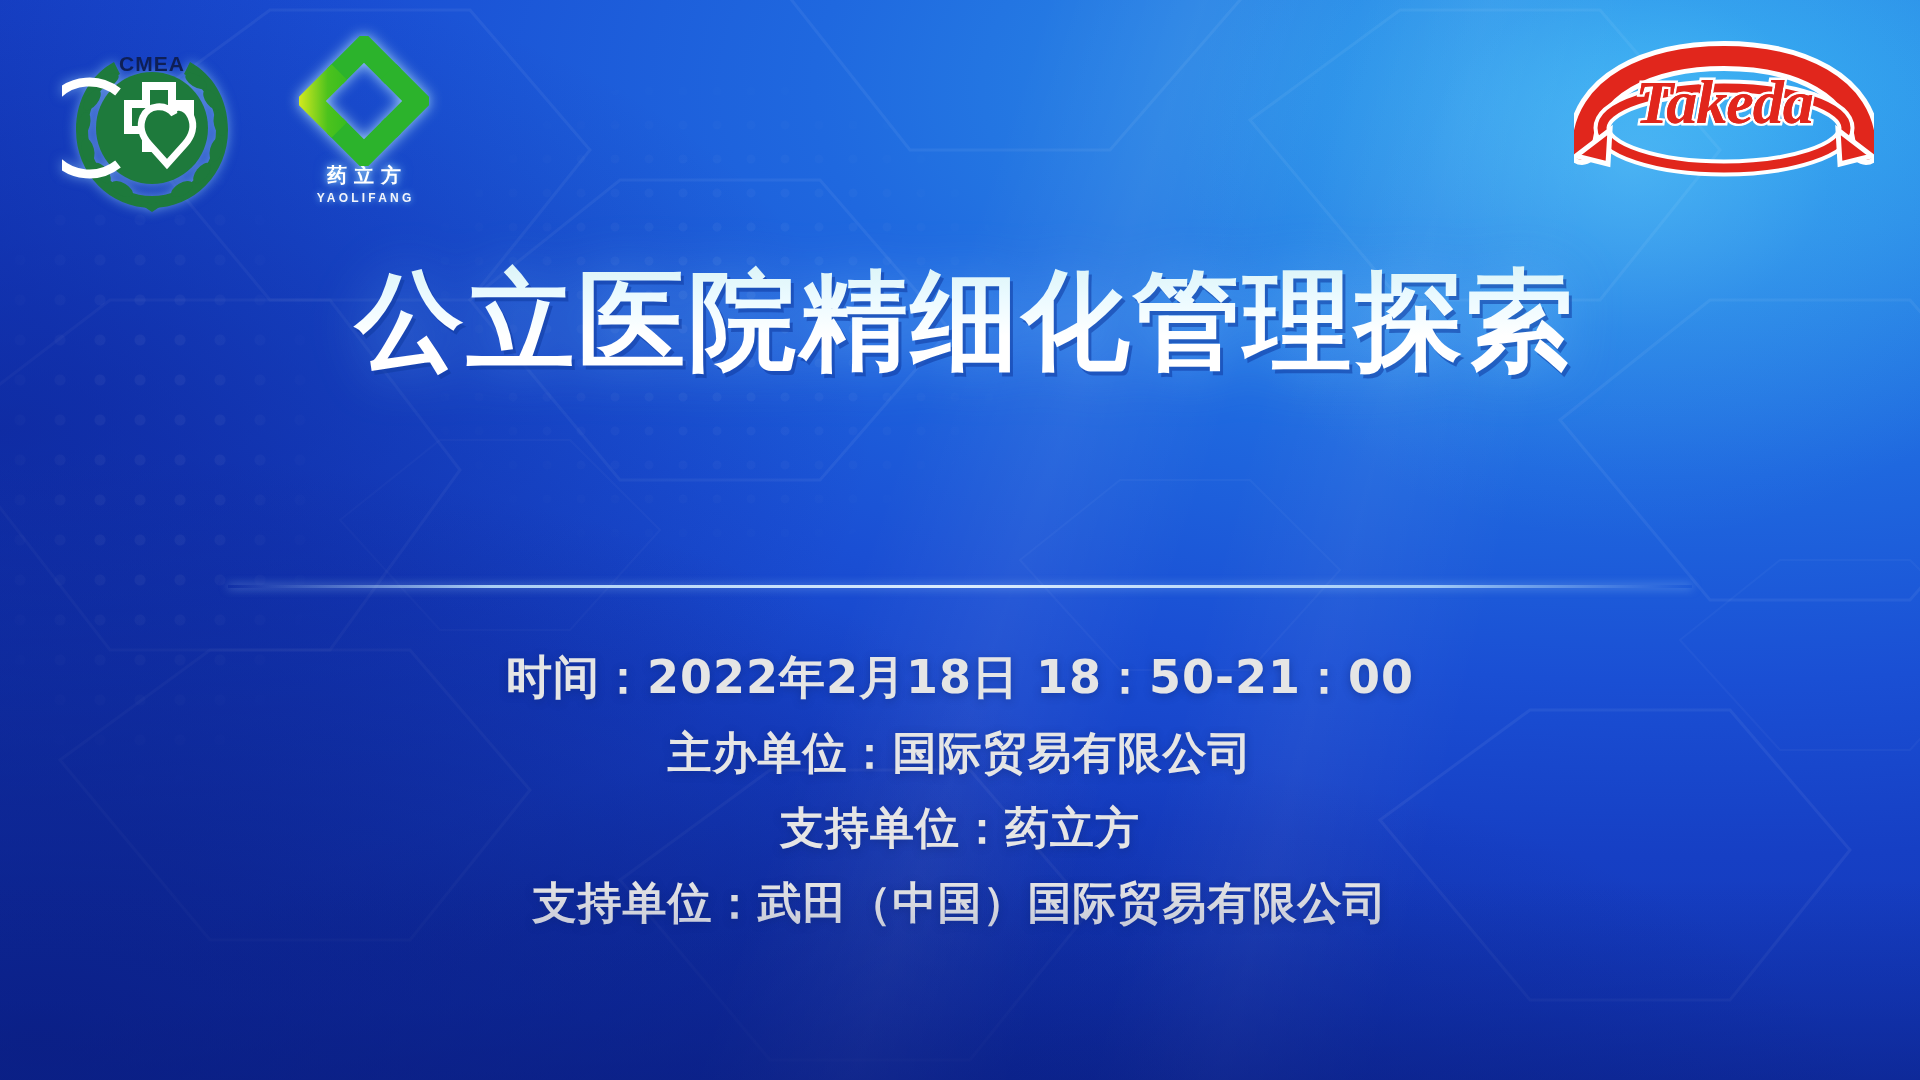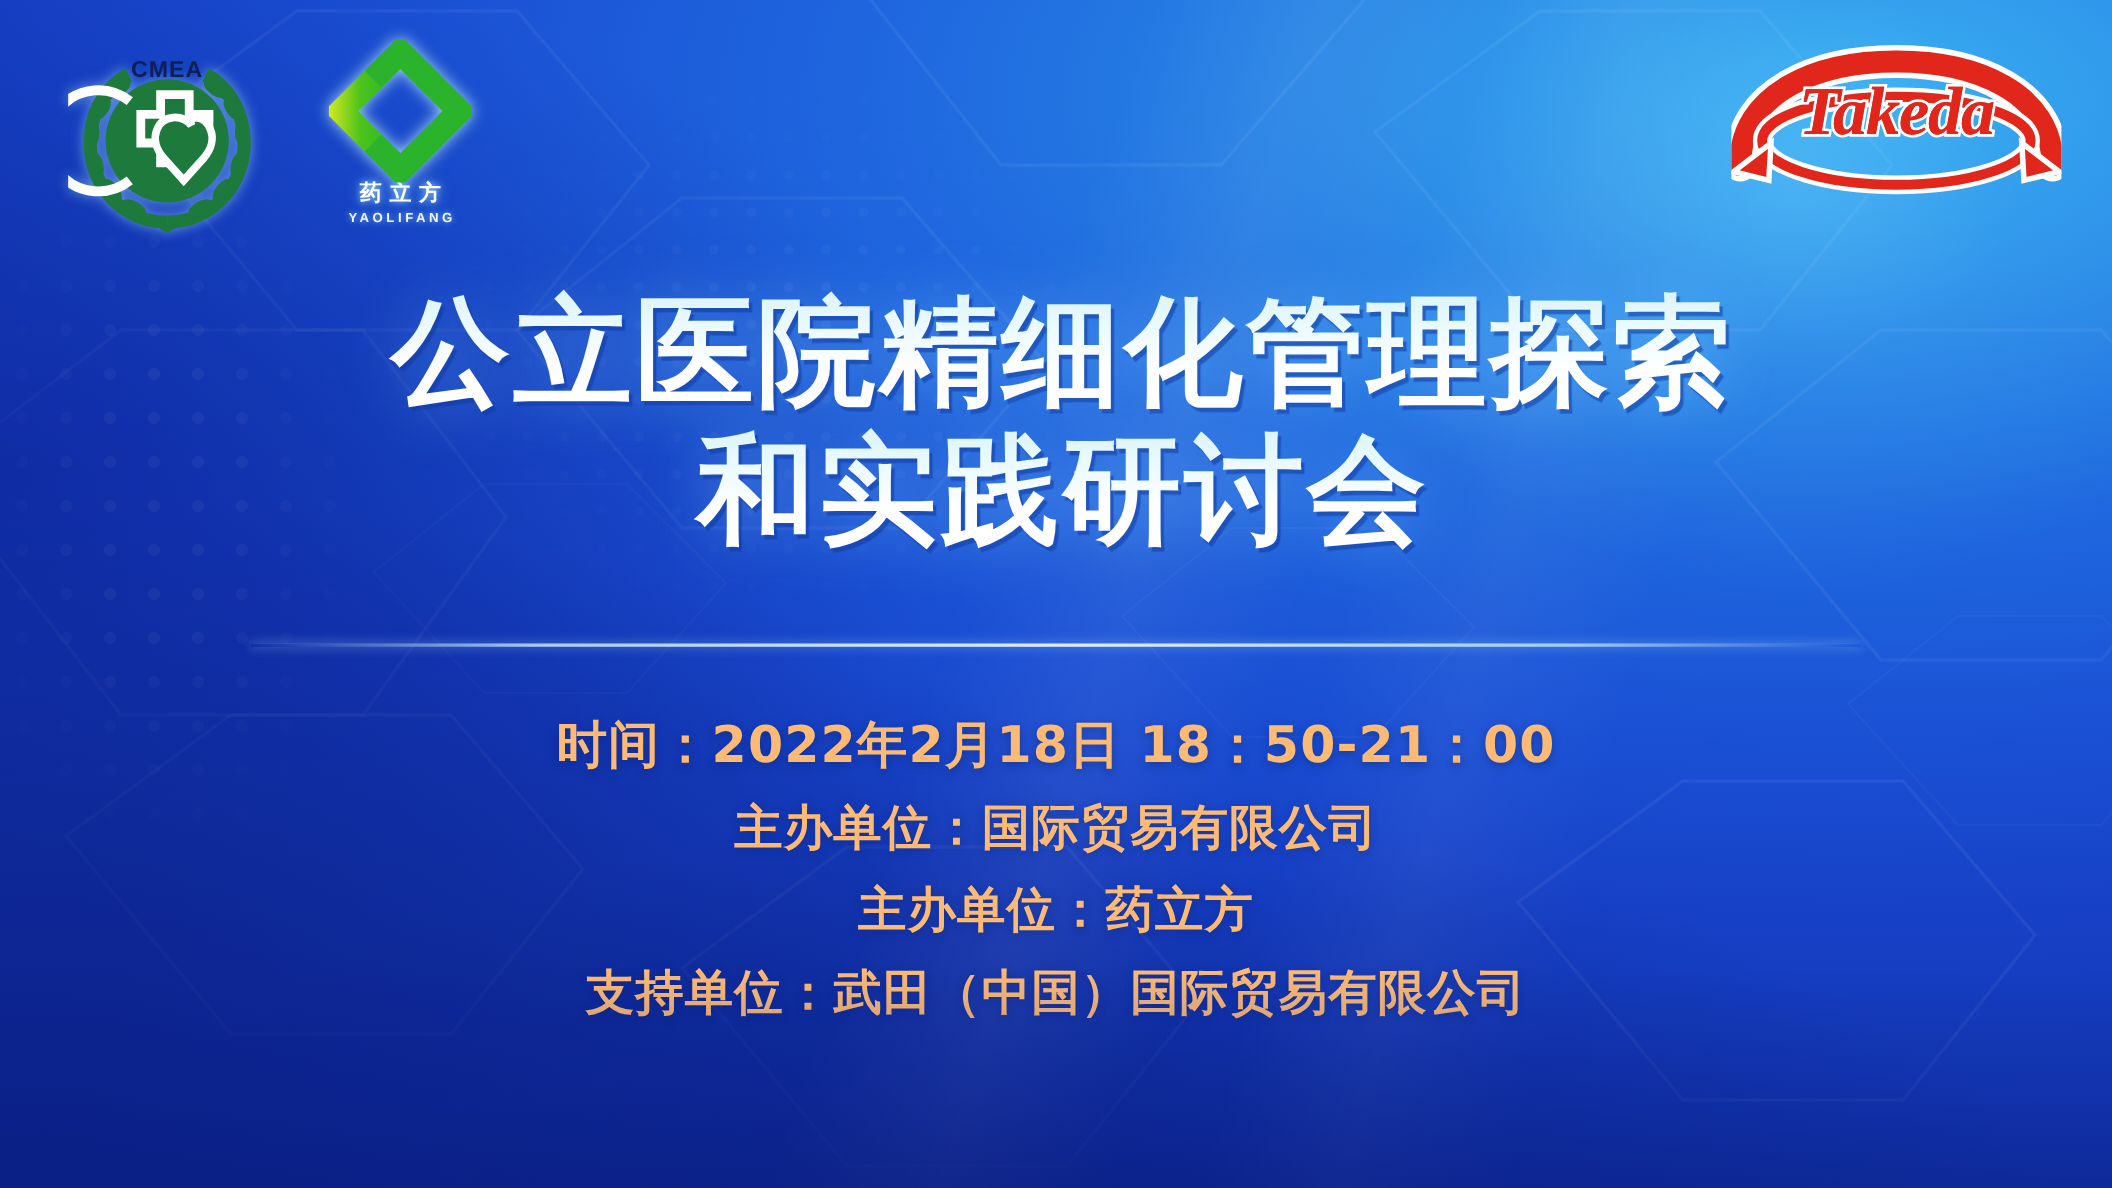--- a/index.html
+++ b/index.html
@@ -190,21 +190,21 @@
 
   
   .info-block {
     position: absolute;
     left: 0; right: 0;
     top: 640px;
     text-align: center;
   }
   .info-line {
     font-family: "DejaVu Sans", "Liberation Sans", sans-serif;
-    color: #fdba74;
+    color: #e5e5e5;
     font-weight: 700;
     font-size: 44px;
     line-height: 75px;
     letter-spacing: 1px;
     text-shadow: 0 2px 8px rgba(10,35,110,0.45);
     white-space: nowrap;
   }
   .info-line.lead { font-size: 46px; }
 
   
@@ -319,26 +319,25 @@
 
       <path d="M2 104 L36 78 L34 112 Z" fill="#e1261c" stroke="#ffffff" stroke-width="5"></path>
       <path d="M298 104 L264 78 L266 112 Z" fill="#e1261c" stroke="#ffffff" stroke-width="5"></path>
     </svg>
     <div class="takeda-word">Takeda</div>
     <div class="takeda-word-top">Takeda</div>
   </div>
 
   <div class="title-block">
     <div class="title-line">公立医院精细化管理探索</div>
-    <div class="title-line">和实践研讨会</div>
   </div>
 
   <div class="divider"></div>
 
   <div class="info-block">
     <div class="info-line lead">时间：2022年2月18日 18：50-21：00</div>
     <div class="info-line">主办单位：国际贸易有限公司</div>
-    <div class="info-line">主办单位：药立方</div>
+    <div class="info-line">支持单位：药立方</div>
     <div class="info-line">支持单位：武田（中国）国际贸易有限公司</div>
   </div>
 
   <div class="bottom-fade"></div>
 </div>
 
 </body></html>

